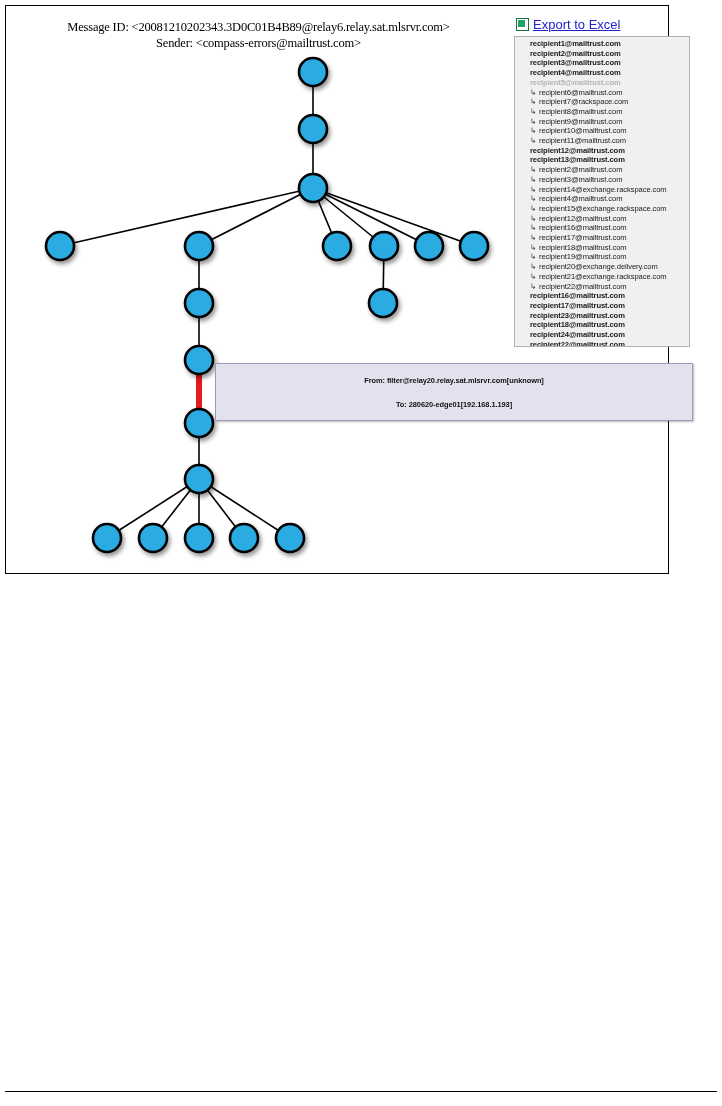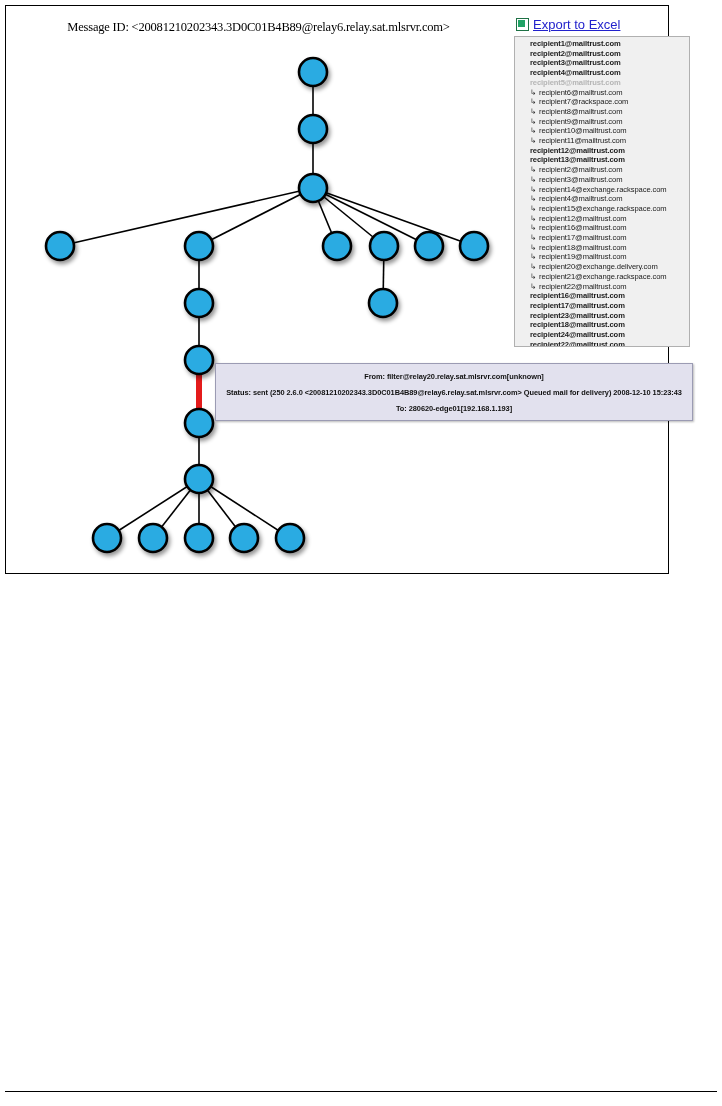--- a/index.html
+++ b/index.html
@@ -151,20 +151,21 @@
     border-top: 1px solid #000000;
   }
 </style>
 </head>
 <body>
 
 <div id="report-frame">
 
   <div id="header-block">
     <div class="header-line">Message ID: &lt;20081210202343.3D0C01B4B89@relay6.relay.sat.mlsrvr.com&gt;</div>
+    <div class="header-line">Sender: &lt;compass-errors@mailtrust.com&gt;</div>
   </div>
 
   <svg id="graph-canvas" viewBox="0 0 712 569" xmlns="http://www.w3.org/2000/svg">
     <defs>
       <filter id="node-shadow" x="-60%" y="-60%" width="240%" height="240%">
         <feDropShadow dx="2" dy="3" stdDeviation="2.2" flood-color="#000000" flood-opacity="0.42"></feDropShadow>
       </filter>
     </defs>
     <g id="edge-layer">
         <line x1="307" y1="66" x2="307" y2="123" stroke="#000000" stroke-width="1.6" stroke-linecap="butt"></line>
@@ -204,21 +205,20 @@
         <circle cx="101" cy="532" r="14" fill="#29abe2" stroke="#000000" stroke-width="2.6" filter="url(#node-shadow)"></circle>
         <circle cx="147" cy="532" r="14" fill="#29abe2" stroke="#000000" stroke-width="2.6" filter="url(#node-shadow)"></circle>
         <circle cx="193" cy="532" r="14" fill="#29abe2" stroke="#000000" stroke-width="2.6" filter="url(#node-shadow)"></circle>
         <circle cx="238" cy="532" r="14" fill="#29abe2" stroke="#000000" stroke-width="2.6" filter="url(#node-shadow)"></circle>
         <circle cx="284" cy="532" r="14" fill="#29abe2" stroke="#000000" stroke-width="2.6" filter="url(#node-shadow)"></circle>
       </g>
   </svg>
 
   <div id="edge-tooltip">
     <div class="tooltip-line">From: filter@relay20.relay.sat.mlsrvr.com[unknown]</div>
-    <div class="tooltip-line">Status: sent (250 2.6.0 &lt;20081210202343.3D0C01B4B89@relay6.relay.sat.mlsrvr.com&gt; Queued mail for delivery) 2008-12-10 15:23:43</div>
     <div class="tooltip-line">To: 280620-edge01[192.168.1.193]</div>
   </div>
 
   <div id="recipients-panel">
     <div id="export-row">
       <span id="excel-icon"></span>
       <span id="export-link">Export to Excel</span>
     </div>
     <div id="recipients-list">
         <div class="recipient-item"><span>recipient1@mailtrust.com</span></div>

